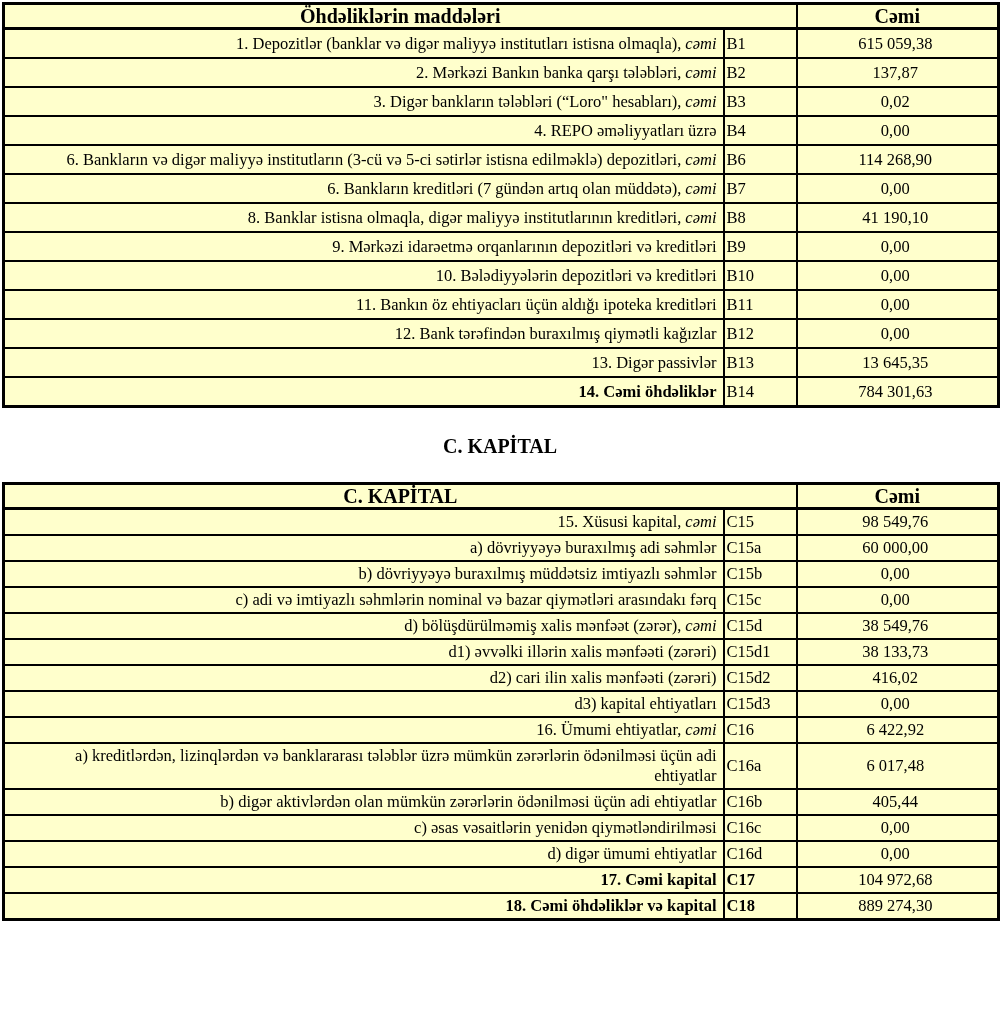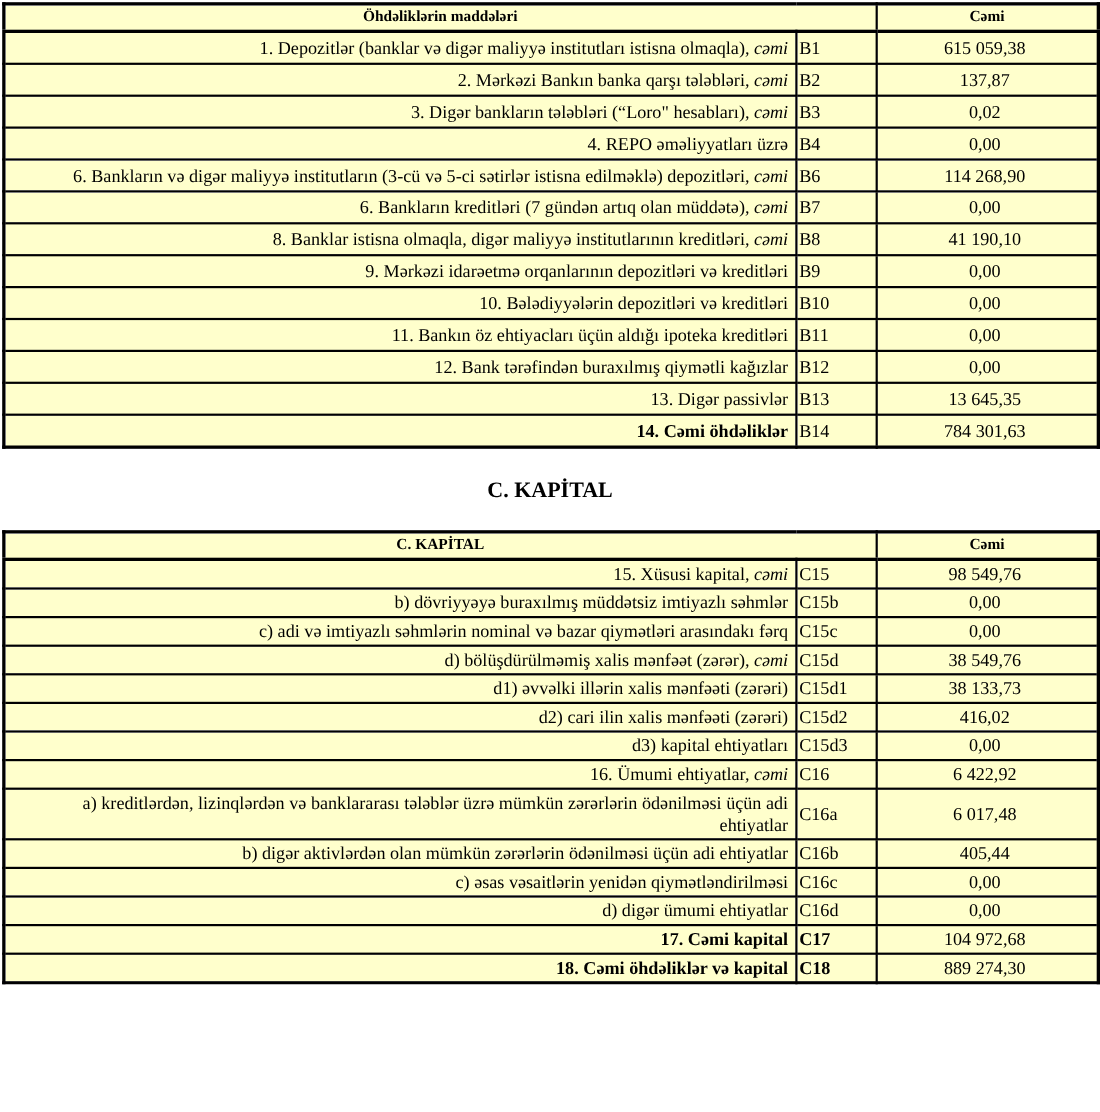--- a/index.html
+++ b/index.html
@@ -36,21 +36,21 @@
     background:var(--cell-bg);
     vertical-align:middle;
     font-size:16.5px;
     line-height:21px;
     overflow:hidden;
   }
   .fin-table thead th{
     border-bottom:3px solid var(--border);
     font-weight:bold;
     text-align:center;
-    font-size:14px;
+    font-size:20px;
     padding:1px 4px;
     line-height:20px;
   }
   td.cell-label{
     text-align:right;
     padding:3px 6px 3px 5px;
   }
   td.cell-label i{margin-left:4px;}
   td.cell-code{
     padding:3px 2px;
@@ -173,20 +173,25 @@
         <th>Cəmi</th>
       </tr>
     </thead>
     <tbody>
         <tr>
           <td class="cell-label indent0"><span>15. Xüsusi kapital,</span><i>cəmi</i></td>
           <td class="cell-code">C15</td>
           <td class="cell-value">98 549,76</td>
         </tr>
         <tr>
+          <td class="cell-label indent1"><span>a) dövriyyəyə buraxılmış adi səhmlər</span></td>
+          <td class="cell-code">C15a</td>
+          <td class="cell-value">60 000,00</td>
+        </tr>
+        <tr>
           <td class="cell-label indent1"><span>b) dövriyyəyə buraxılmış müddətsiz imtiyazlı səhmlər</span></td>
           <td class="cell-code">C15b</td>
           <td class="cell-value">0,00</td>
         </tr>
         <tr>
           <td class="cell-label indent1"><span>c) adi və imtiyazlı səhmlərin nominal və bazar qiymətləri arasındakı fərq</span></td>
           <td class="cell-code">C15c</td>
           <td class="cell-value">0,00</td>
         </tr>
         <tr>

